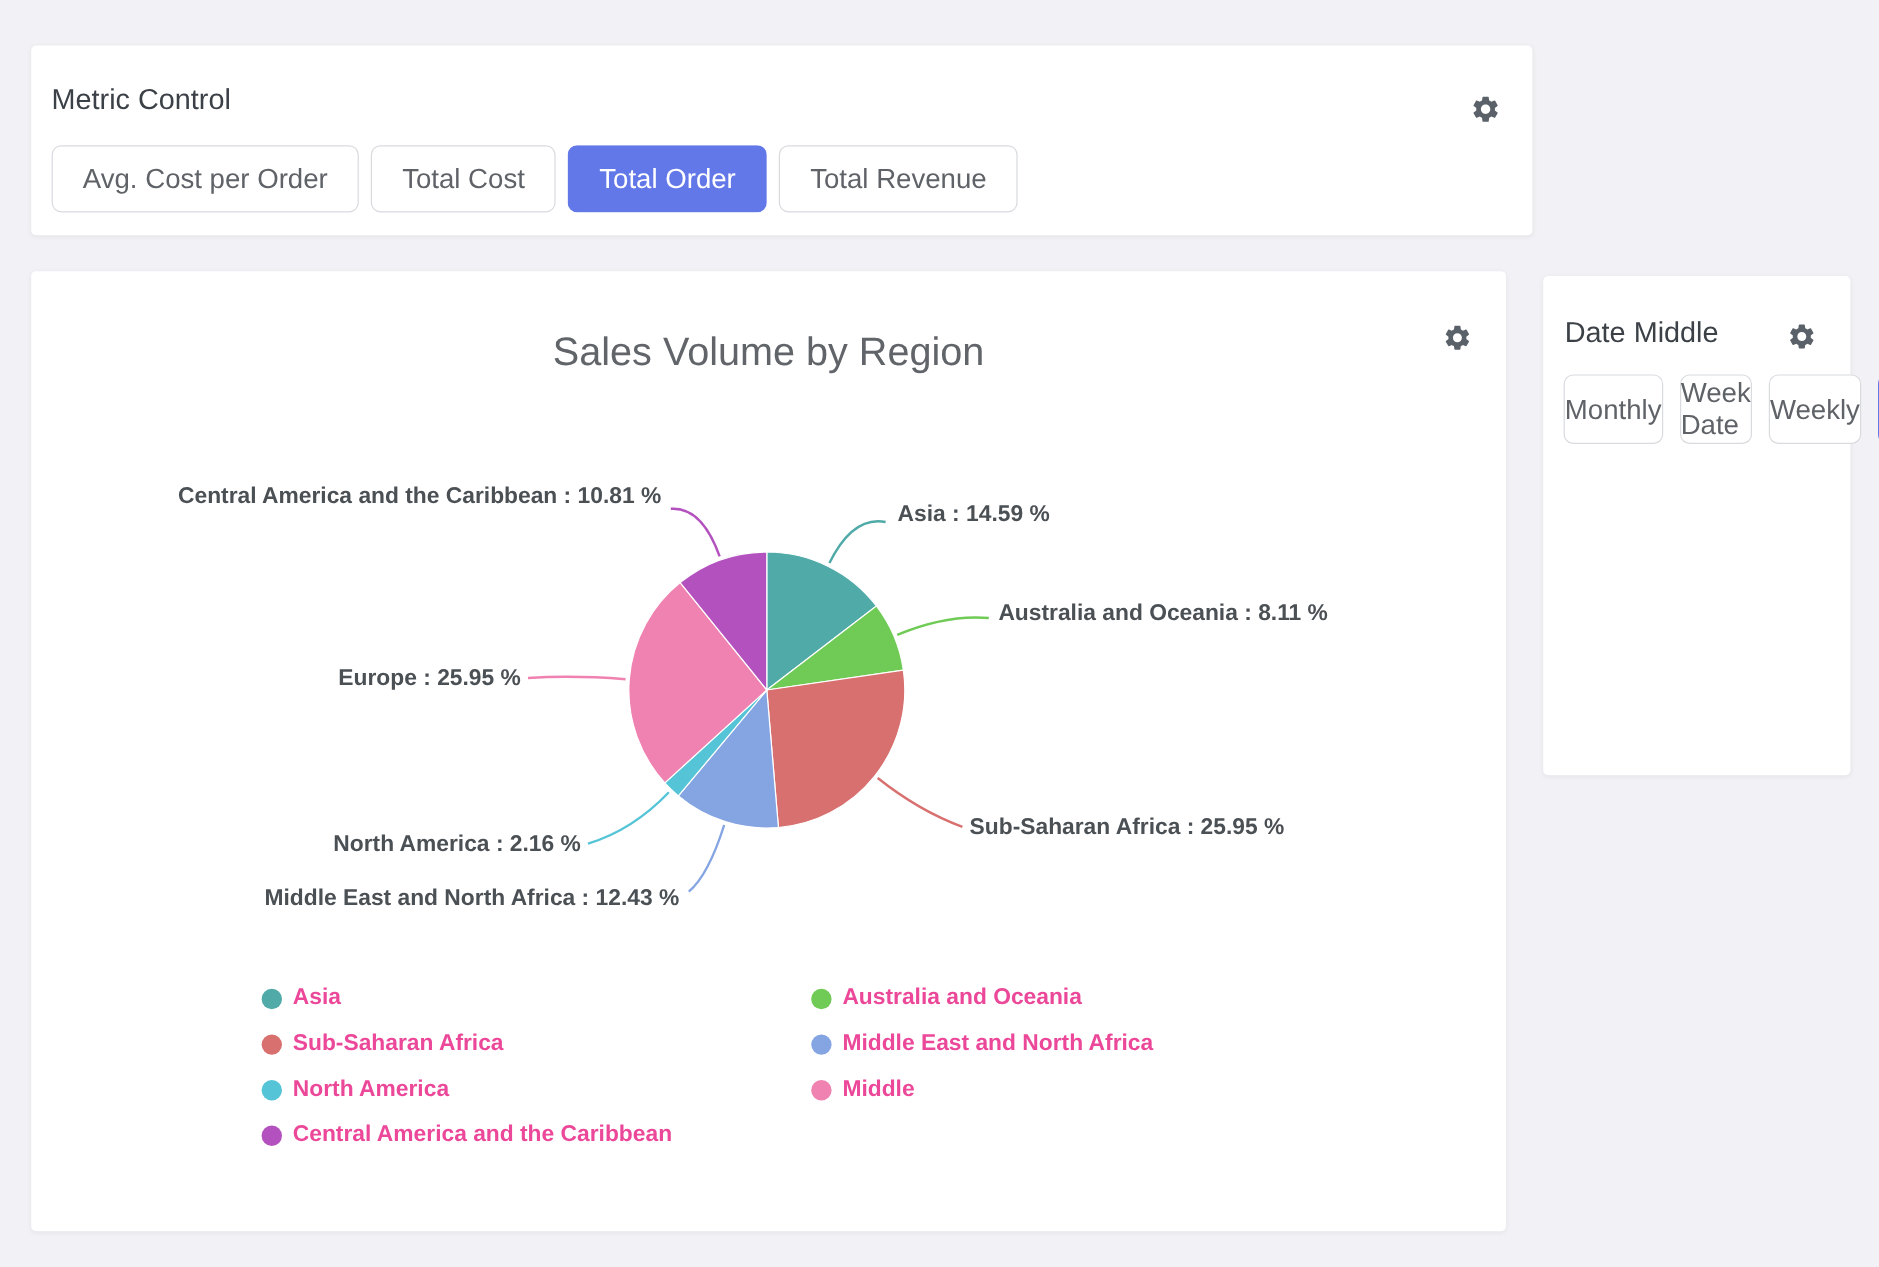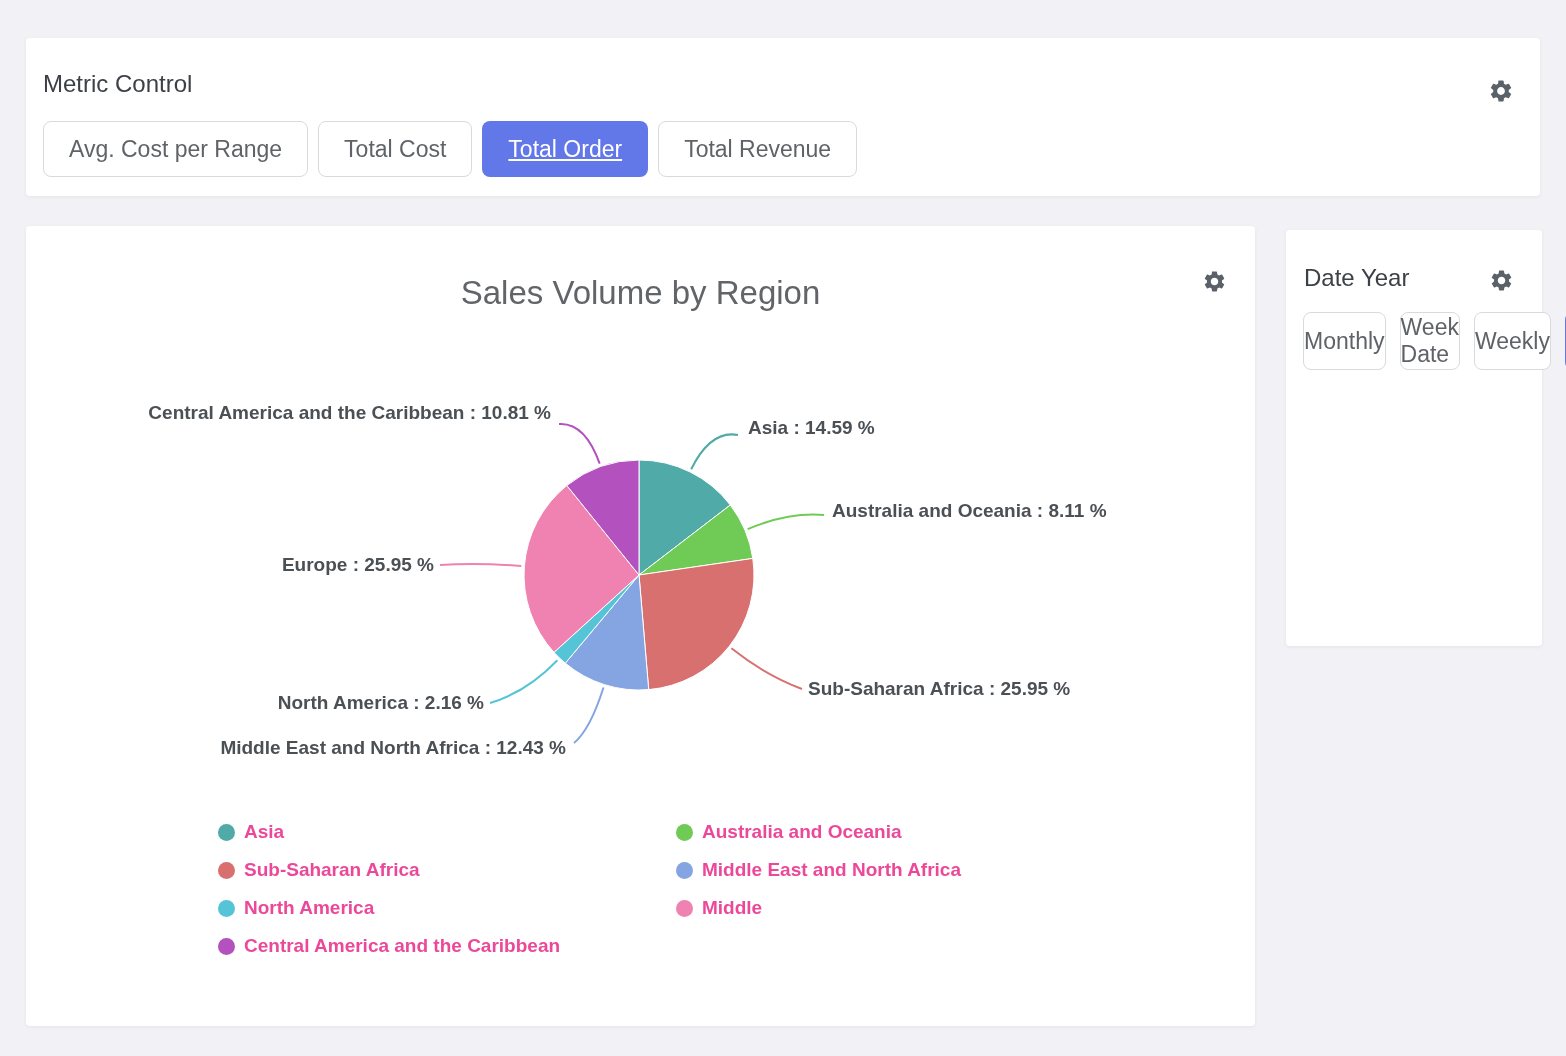--- a/index.html
+++ b/index.html
@@ -10,21 +10,21 @@
     position: relative;
     overflow: hidden;
   }
   .panel {
     position: absolute;
     background: #ffffff;
     border-radius: 4px;
     box-shadow: 0 1px 4px rgba(0,0,0,0.06);
   }
   
-  .metric-panel { left: 26px; top: 38px; width: 1514px; height: 158px; }
+  .metric-panel { left: 26px; top: 38px; width: 1251px; height: 158px; }
   .panel-title {
     position: absolute; left: 17px; top: 32px;
     font-size: 24px; color: #3c4147;
   }
   .metric-buttons {
     position: absolute; left: 17px; top: 83px;
     display: flex; gap: 10px;
   }
   .pill-btn {
     height: 56px;
@@ -34,21 +34,20 @@
     background: #ffffff;
     border: 1px solid #d8dade;
     border-radius: 8px;
     cursor: pointer;
     white-space: nowrap;
   }
   .pill-btn.selected {
     background: var(--accent, #6277e8);
     color: #ffffff;
     border-color: transparent;
-    text-decoration: underline;
   }
   .gear {
     position: absolute;
     width: 26px; height: 26px;
     color: #5a6169;
     cursor: pointer;
   }
   .gear svg { width: 100%; height: 100%; fill: currentColor; display: block; }
   .metric-gear { right: 26px; top: 40px; }
   
@@ -98,21 +97,21 @@
     color: #000000;
     border-color: transparent;
   }
 </style>
 </head>
 <body>
 
 <div class="panel metric-panel">
   <div class="panel-title">Metric Control</div>
   <div class="metric-buttons" id="metric-buttons">
-      <div class="pill-btn">Avg. Cost per Range</div>
+      <div class="pill-btn">Avg. Cost per Order</div>
       <div class="pill-btn">Total Cost</div>
       <div class="pill-btn selected">Total Order</div>
       <div class="pill-btn">Total Revenue</div>
     </div>
   <div class="gear metric-gear">
     <svg viewBox="0 0 24 24">
         <path d="M19.14 12.94c.04-.3.06-.61.06-.94 0-.32-.02-.64-.07-.94l2.03-1.58a.49.49 0 0 0 .12-.61l-1.92-3.32a.488.488 0 0 0-.59-.22l-2.39.96c-.5-.38-1.03-.7-1.62-.94l-.36-2.54a.484.484 0 0 0-.48-.41h-3.84c-.24 0-.43.17-.47.41l-.36 2.54c-.59.24-1.13.57-1.62.94l-2.39-.96c-.22-.08-.47 0-.59.22L2.74 8.87c-.12.21-.08.47.12.61l2.03 1.58c-.05.3-.09.63-.09.94s.02.64.07.94l-2.03 1.58a.49.49 0 0 0-.12.61l1.92 3.32c.12.22.37.29.59.22l2.39-.96c.5.38 1.03.7 1.62.94l.36 2.54c.05.24.24.41.48.41h3.84c.24 0 .44-.17.47-.41l.36-2.54c.59-.24 1.13-.56 1.62-.94l2.39.96c.22.08.47 0 .59-.22l1.92-3.32c.12-.22.07-.47-.12-.61l-2.01-1.58zM12 15.6c-1.98 0-3.6-1.62-3.6-3.6s1.62-3.6 3.6-3.6 3.6 1.62 3.6 3.6-1.62 3.6-3.6 3.6z"></path>
       </svg>
   </div>
 </div>
@@ -173,21 +172,21 @@
         <span class="legend-label">Middle</span>
       </div>
       <div class="legend-item">
         <span class="legend-dot" style="background: rgb(179, 81, 190);"></span>
         <span class="legend-label">Central America and the Caribbean</span>
       </div>
     </div>
 </div>
 
 <div class="panel date-panel">
-  <div class="date-title">Date Year</div>
+  <div class="date-title">Date Middle</div>
   <div class="gear date-gear">
     <svg viewBox="0 0 24 24">
         <path d="M19.14 12.94c.04-.3.06-.61.06-.94 0-.32-.02-.64-.07-.94l2.03-1.58a.49.49 0 0 0 .12-.61l-1.92-3.32a.488.488 0 0 0-.59-.22l-2.39.96c-.5-.38-1.03-.7-1.62-.94l-.36-2.54a.484.484 0 0 0-.48-.41h-3.84c-.24 0-.43.17-.47.41l-.36 2.54c-.59.24-1.13.57-1.62.94l-2.39-.96c-.22-.08-.47 0-.59.22L2.74 8.87c-.12.21-.08.47.12.61l2.03 1.58c-.05.3-.09.63-.09.94s.02.64.07.94l-2.03 1.58a.49.49 0 0 0-.12.61l1.92 3.32c.12.22.37.29.59.22l2.39-.96c.5.38 1.03.7 1.62.94l.36 2.54c.05.24.24.41.48.41h3.84c.24 0 .44-.17.47-.41l.36-2.54c.59-.24 1.13-.56 1.62-.94l2.39.96c.22.08.47 0 .59-.22l1.92-3.32c.12-.22.07-.47-.12-.61l-2.01-1.58zM12 15.6c-1.98 0-3.6-1.62-3.6-3.6s1.62-3.6 3.6-3.6 3.6 1.62 3.6 3.6-1.62 3.6-3.6 3.6z"></path>
       </svg>
   </div>
   <div class="date-buttons" id="date-buttons">
       <div class="date-btn">Monthly</div>
       <div class="date-btn">Week Date</div>
       <div class="date-btn">Weekly</div>
       <div class="date-btn selected">Year</div>

